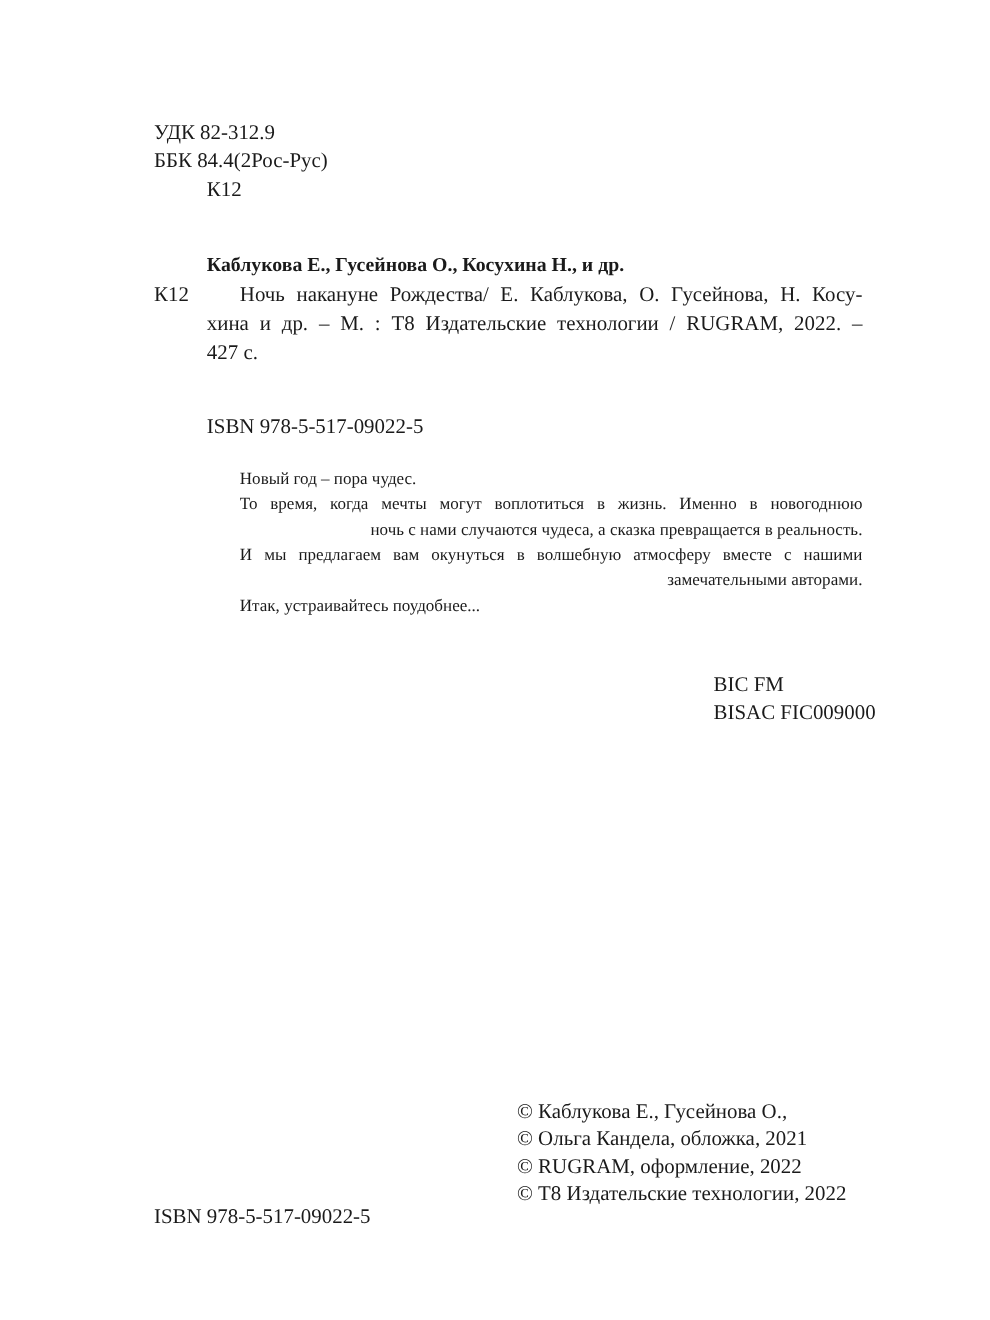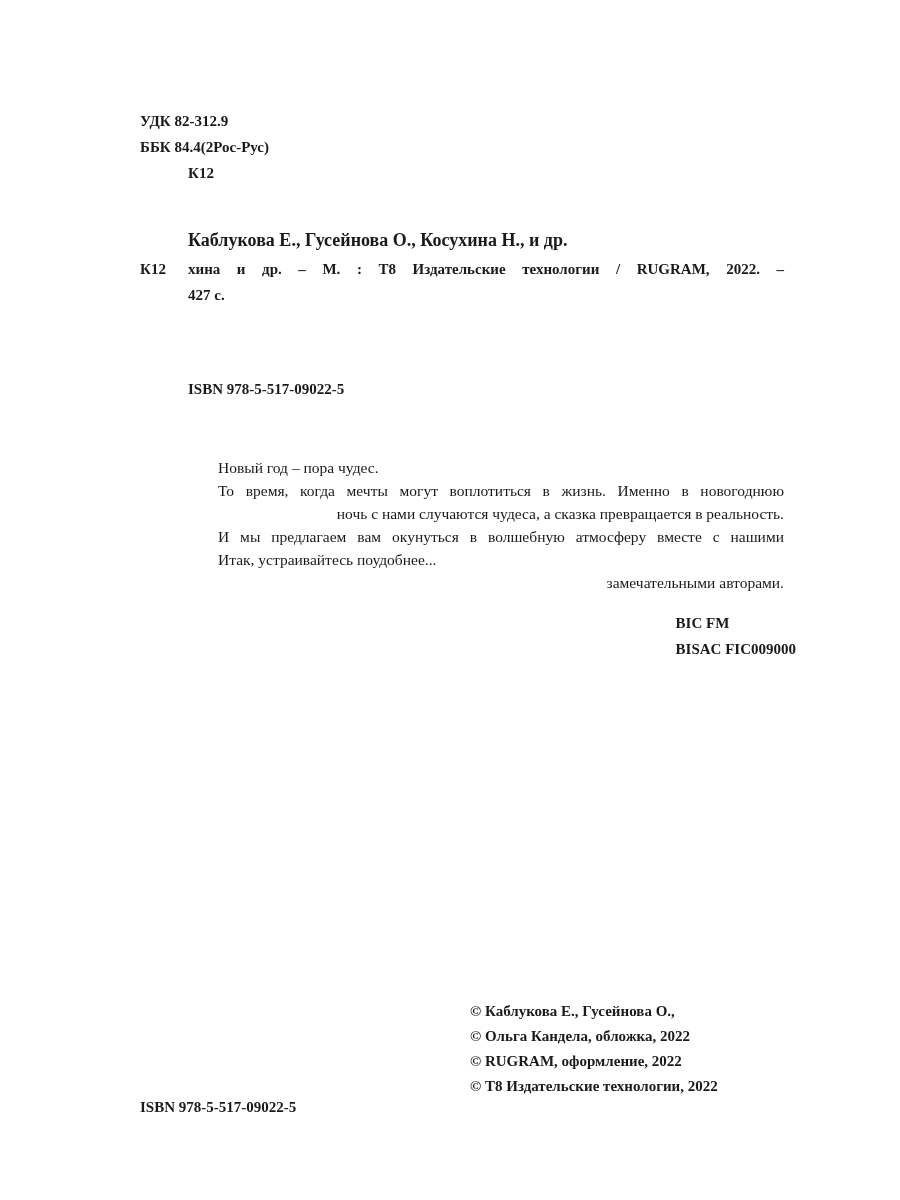--- a/index.html
+++ b/index.html
@@ -2,22 +2,22 @@
 <html><head>
 <meta charset="utf-8">
 <style>
   html, body { margin: 0; padding: 0; background: #ffffff; }
   body {
     width: 900px; height: 1200px; position: relative; overflow: hidden;
     font-family: "Liberation Serif", "DejaVu Serif", serif;
     color: #1a1a1a;
   }
   .abs { position: absolute; white-space: nowrap; }
-  .big { font-size: 15px; line-height: 26px; font-weight: bold; }
-  .small { font-size: 15.5px; line-height: 23px; margin-top: 32px; }
+  .big { font-size: 19px; line-height: 26px; }
+  .small { font-size: 15.5px; line-height: 23px; }
   .bold { font-weight: bold; }
   #codes { left: 140px; top: 108px; }
   #codes div { height: 26px; }
   #codes .indent { padding-left: 48px; }
   #author { left: 188px; top: 230px; font-size: 18px; text-align: center; }
   #kcode { left: 140px; top: 256px; }
   #desc { left: 188px; top: 256px; width: 596px; white-space: normal; text-align: justify; }
   #desc .l { display: block; height: 26px; text-align: justify; text-align-last: justify; }
   #desc .l.first { text-indent: 30px; }
   #desc .l.last { text-align-last: left; }
@@ -40,40 +40,41 @@
   <div>УДК 82-312.9</div>
   <div>ББК 84.4(2Рос-Рус)</div>
   <div class="indent">К12</div>
 </div>
 
 <div id="author" class="abs bold">Каблукова Е., Гусейнова О., Косухина Н., и др.</div>
 
 <div id="kcode" class="abs big">К12</div>
 
 <div id="desc" class="abs big">
+  <span class="l first">Ночь накануне Рождества/ Е. Каблукова, О. Гусейнова, Н. Косу-</span>
   <span class="l">хина и др. – М. : Т8 Издательские технологии / RUGRAM, 2022. –</span>
   <span class="l last">427 с.</span>
 </div>
 
 <div id="isbn1" class="abs big">ISBN 978-5-517-09022-5</div>
 
 <div id="annot" class="abs small">
   <span class="p">Новый год – пора чудес.</span>
   <span class="p j">То время, когда мечты могут воплотиться в жизнь. Именно в новогоднюю</span>
   <span class="p cont">ночь с нами случаются чудеса, а сказка превращается в реальность.</span>
   <span class="p j">И мы предлагаем вам окунуться в волшебную атмосферу вместе с нашими</span>
+  <span class="p cont">замечательными авторами.</span>
   <span class="p">Итак, устраивайтесь поудобнее...</span>
-  <span class="p cont">замечательными авторами.</span>
 </div>
 
 <div id="bic" class="abs big">
   <div>BIC FM</div>
   <div>BISAC FIC009000</div>
 </div>
 
 <div id="isbn2" class="abs big">ISBN 978-5-517-09022-5</div>
 
 <div id="copy" class="abs big">
   <div>© Каблукова Е., Гусейнова О.,</div>
-  <div>© Ольга Кандела, обложка, 2022</div>
+  <div>© Ольга Кандела, обложка, 2021</div>
   <div>© RUGRAM, оформление, 2022</div>
   <div>© Т8 Издательские технологии, 2022</div>
 </div>
 
 </body></html>

